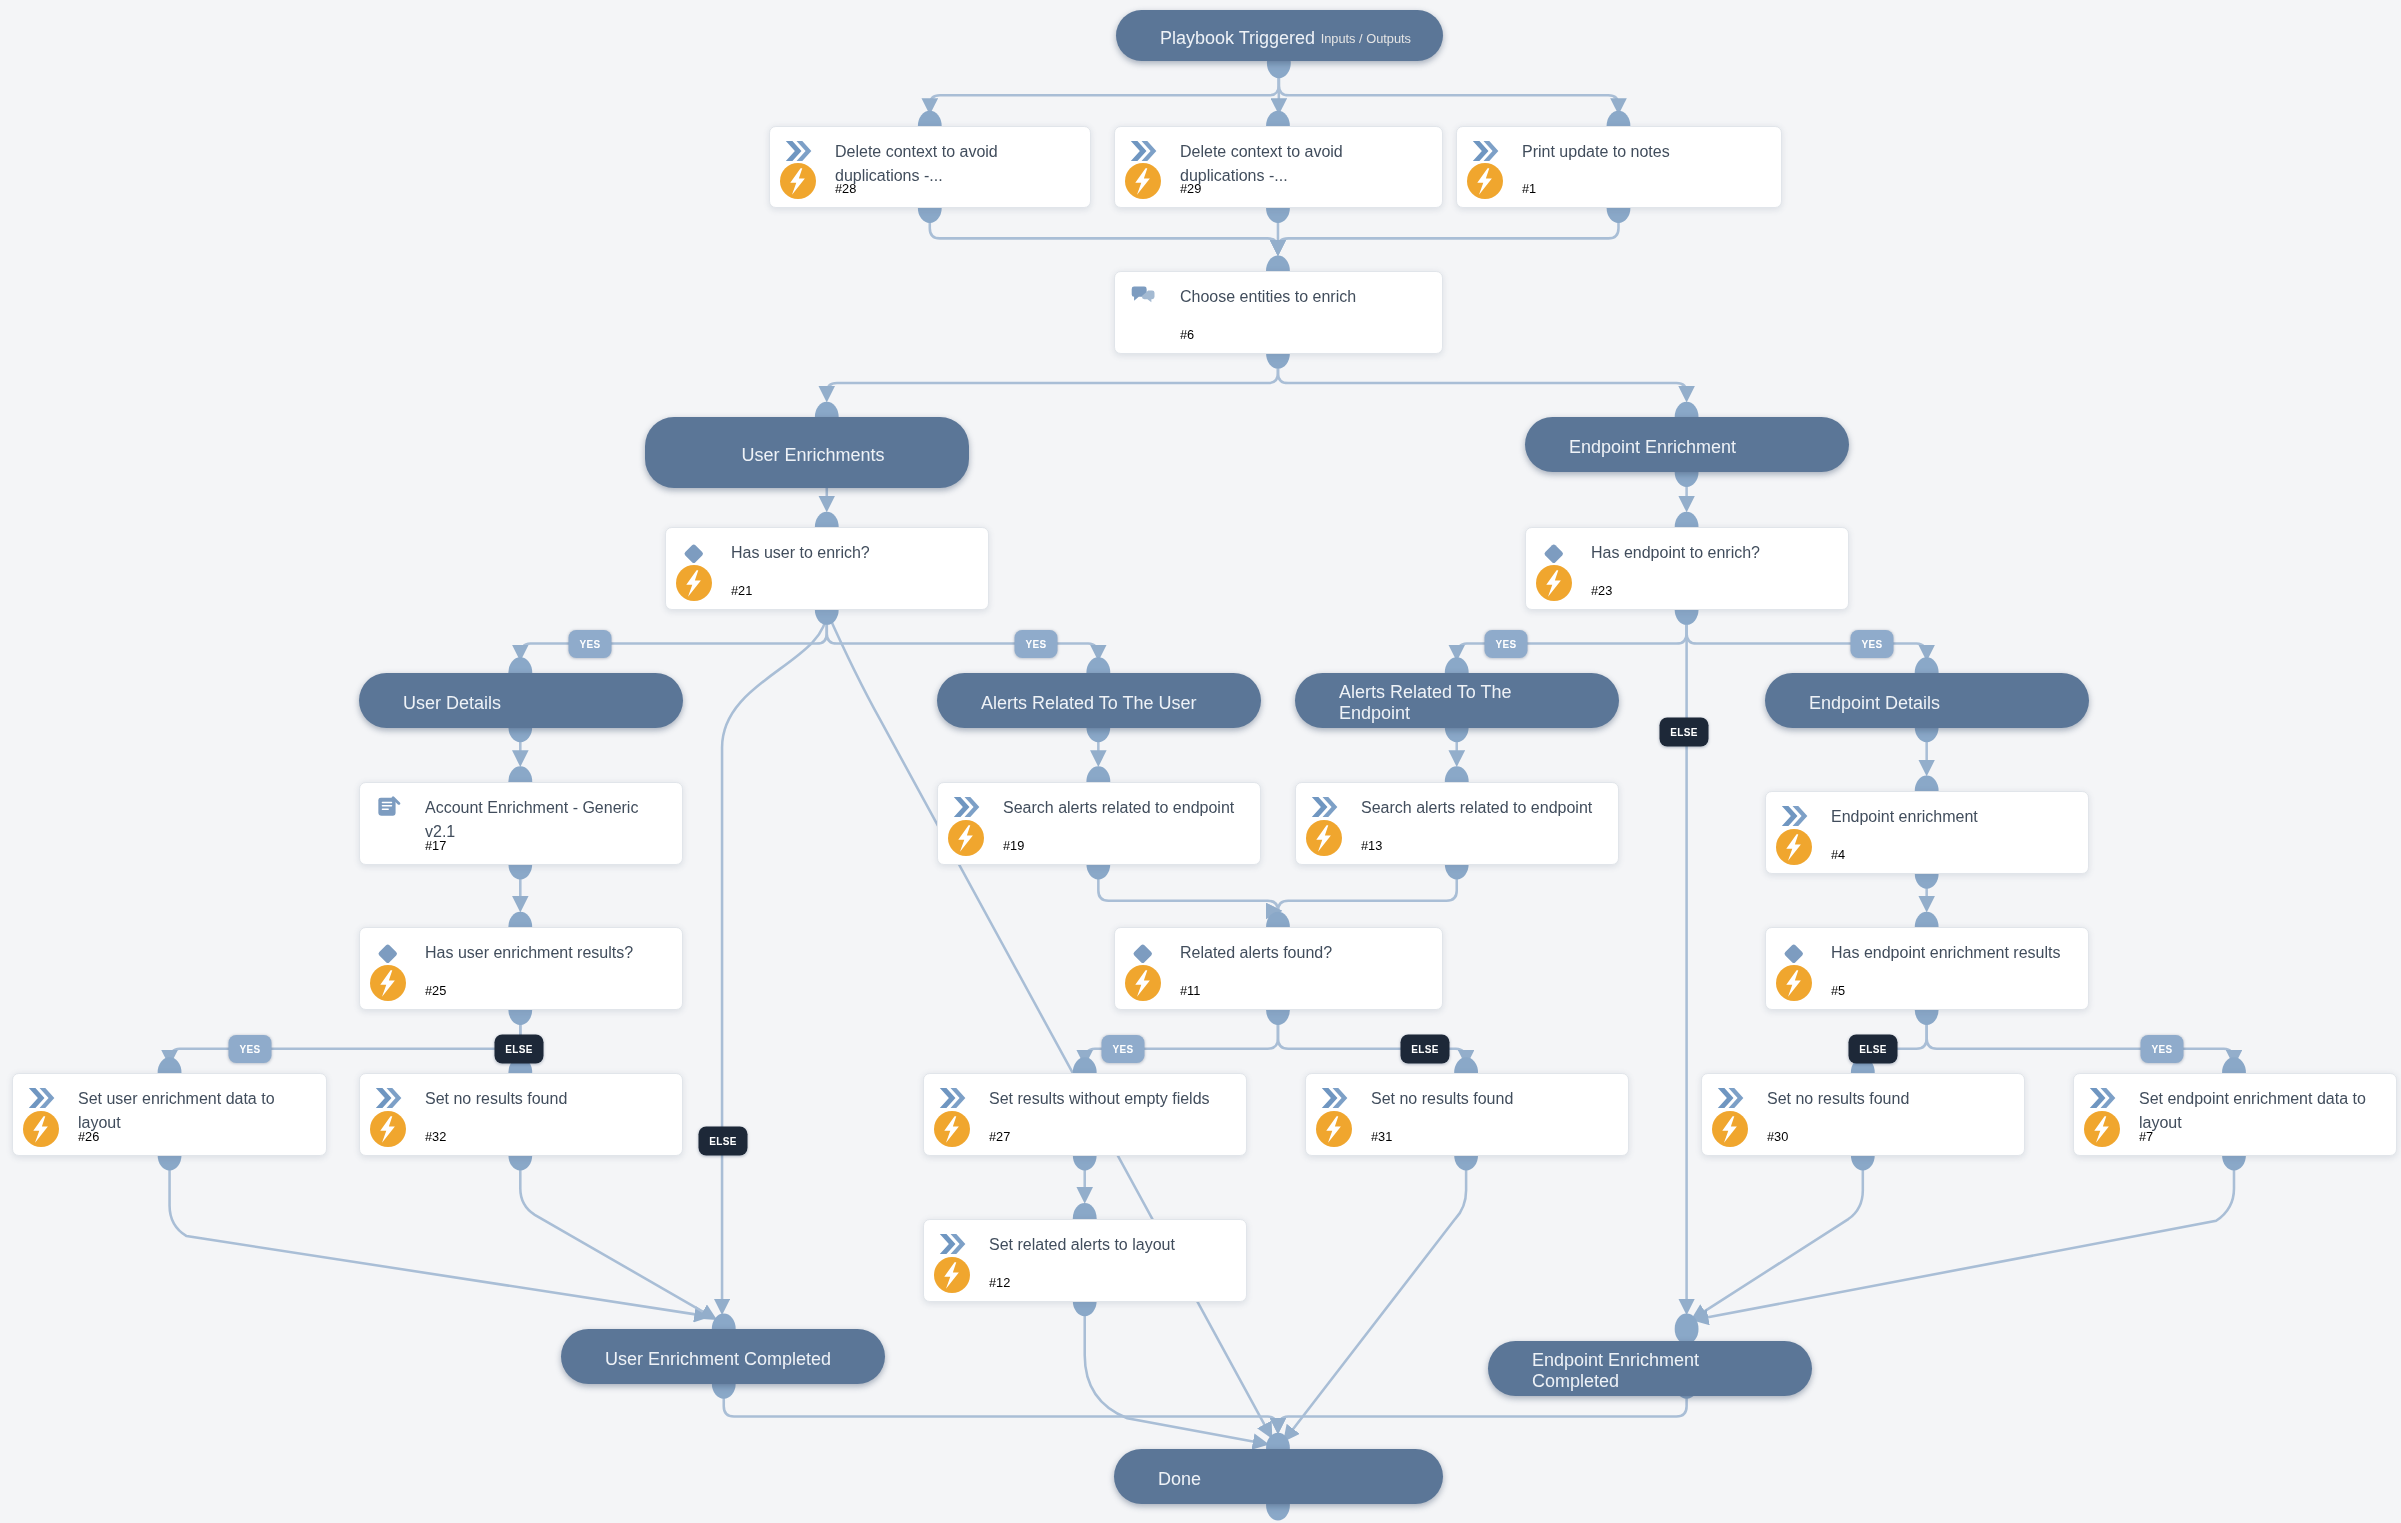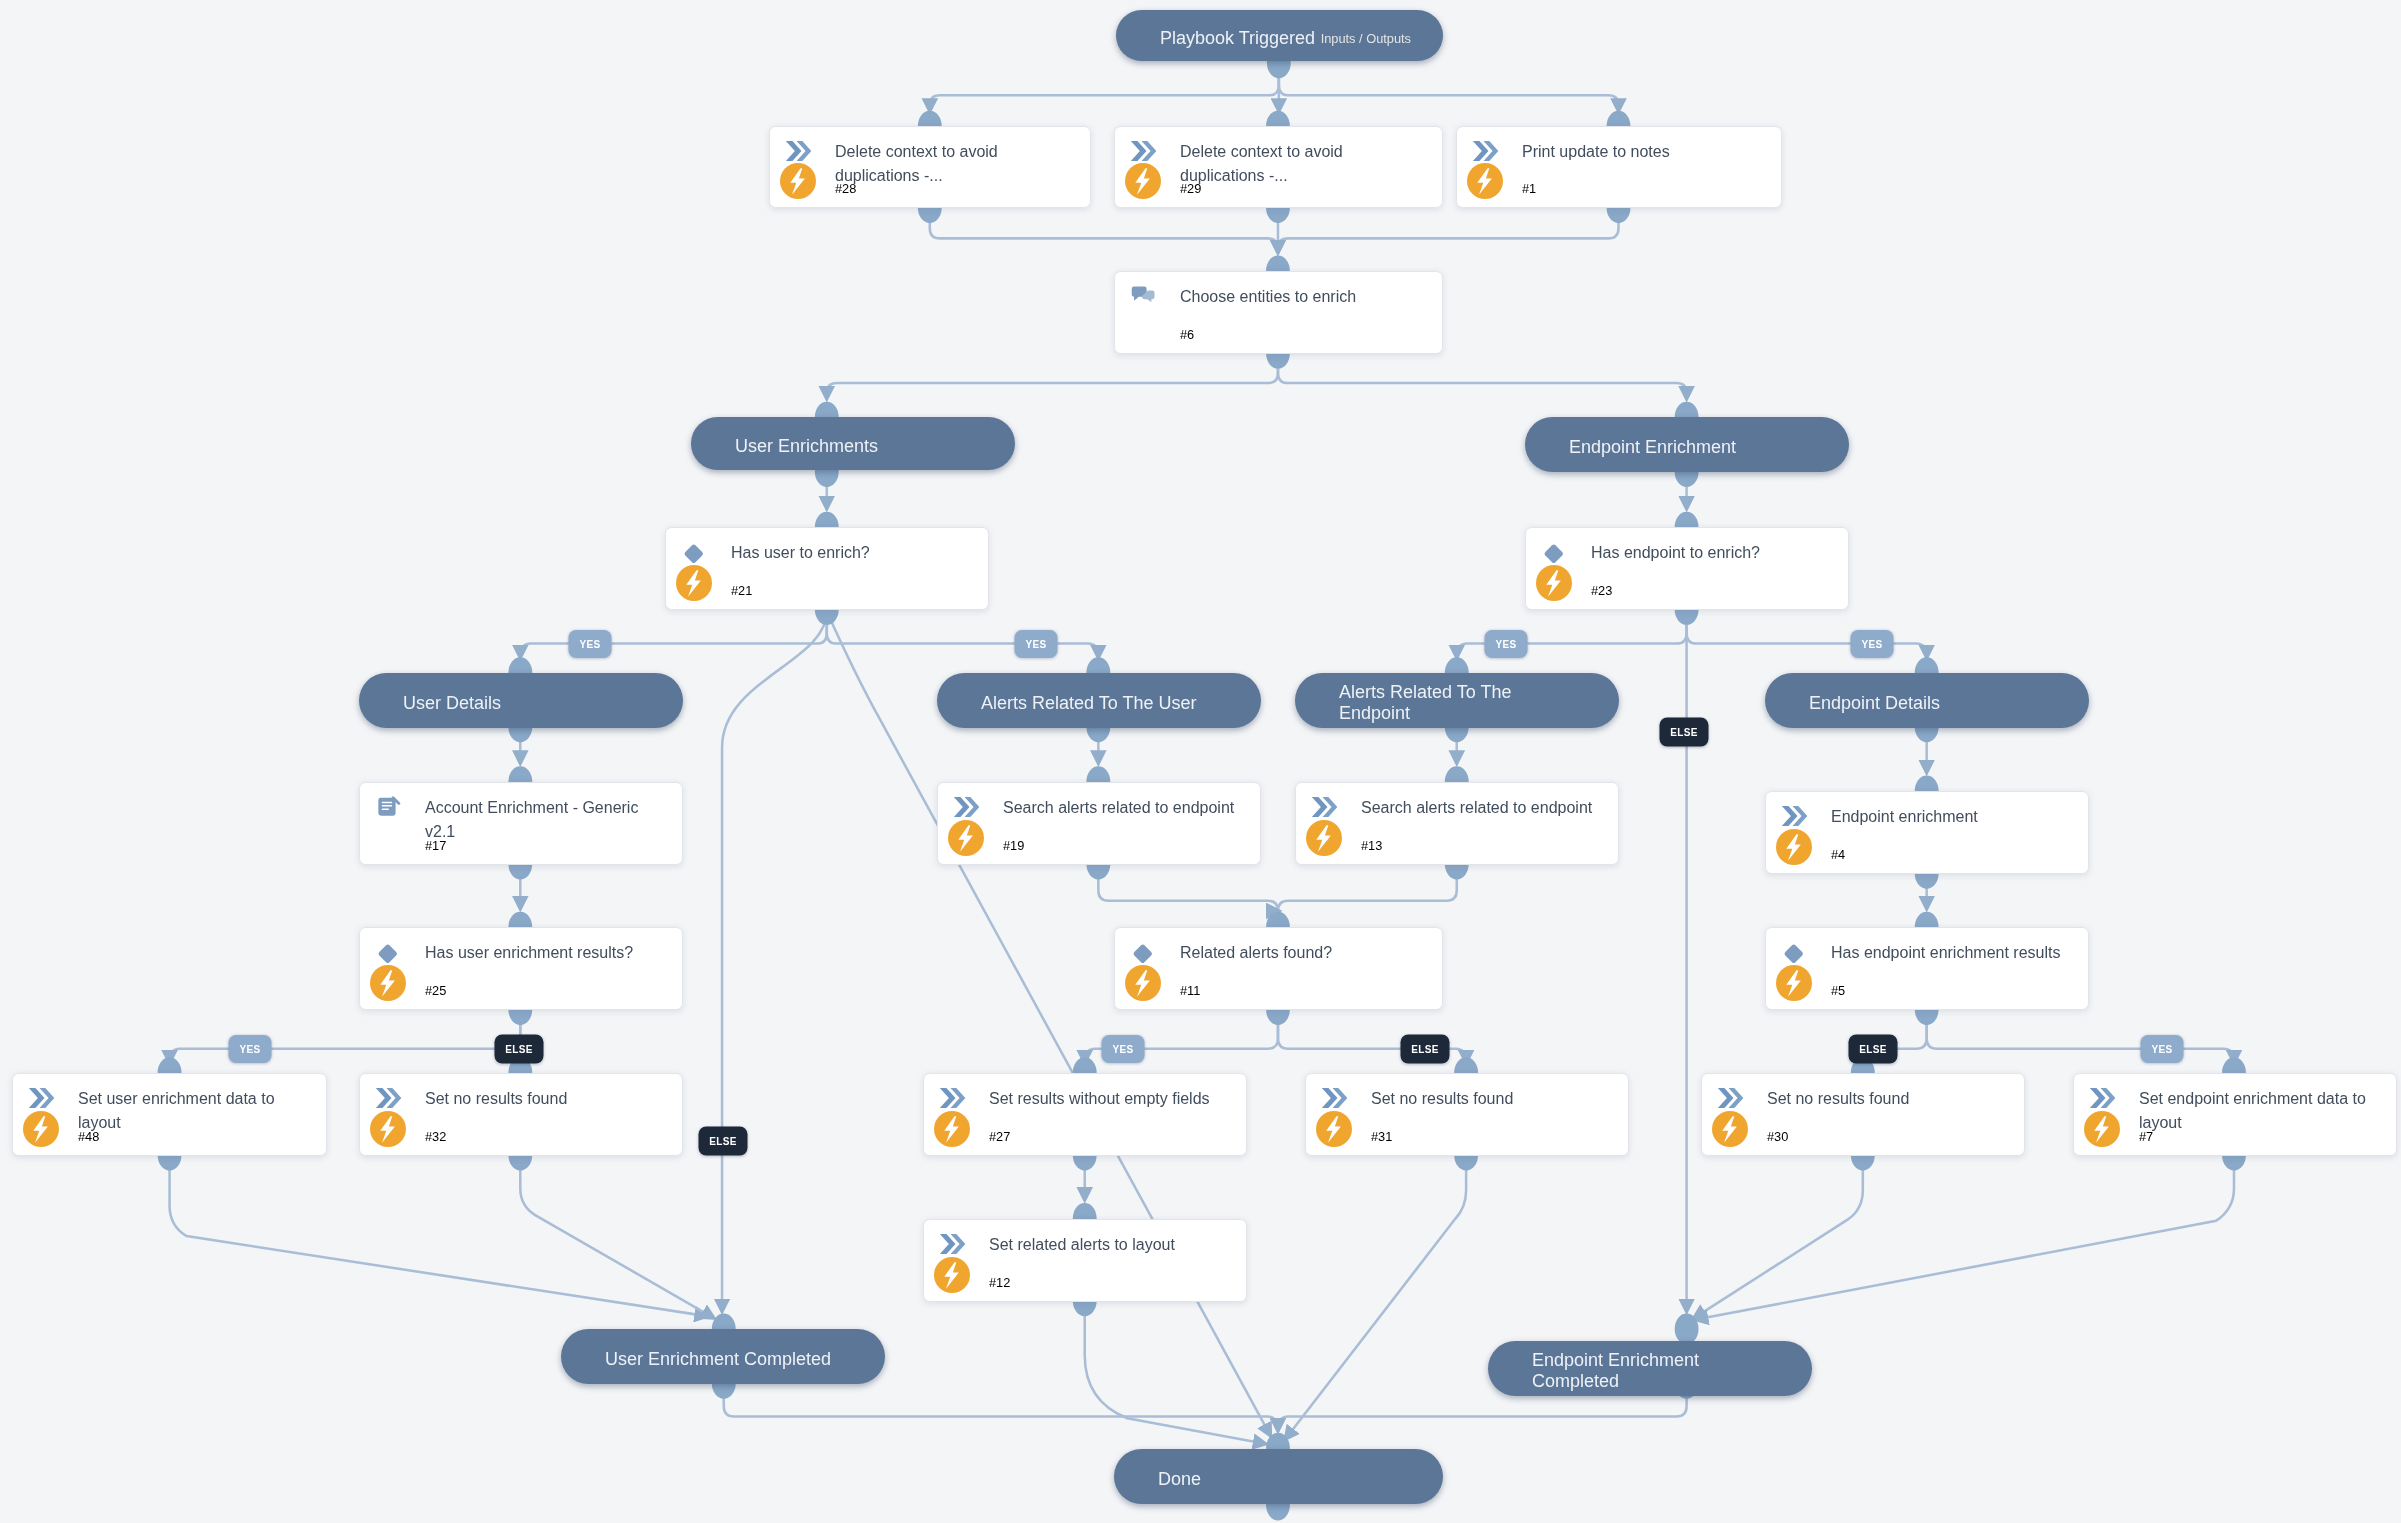--- a/index.html
+++ b/index.html
@@ -180,21 +180,21 @@
           </svg></span>
       </div>
       <div class="box" style="left: 1114px; top: 271px; width: 329px; height: 83px;">
         <span class="ticon"><svg viewBox="0 0 34 28" width="27" height="22">
             <path d="M2 5 q0 -3 3 -3 h13 q3 0 3 3 v7 q0 3 -3 3 h-7 l-6 5 v-5 h-0 q-3 0 -3 -3 z" fill="#7d9cc0"></path>
             <path d="M23 7 h5 q3 0 3 3 v5 q0 3 -3 3 h-1 v4 l-5 -4 h-4 q-3 0 -3 -3 v-1" fill="#a4bad2"></path>
           </svg></span>
         <span class="title">Choose entities to enrich</span>
         <span class="num">#6</span>
       </div>
-      <div class="pill" style="left: 691px; top: 417px; width: 324px; height: 53px;">
+      <div class="pill" style="left: 645px; top: 417px; width: 324px; height: 71px; justify-content: center;">
         <span>User Enrichments</span>
       </div>
       <div class="pill" style="left: 1525px; top: 417px; width: 324px; height: 55px;">
         <span>Endpoint Enrichment</span>
       </div>
       <div class="box" style="left: 665px; top: 527px; width: 324px; height: 83px;">
         <span class="ticon"><svg viewBox="0 0 32 32" width="25.5" height="25.5">
             <rect x="7" y="7" width="18" height="18" rx="3" transform="rotate(45 16 16)" fill="#7d9cc0"></rect>
           </svg></span>
         <span class="title">Has user to enrich?</span>
@@ -305,21 +305,21 @@
             <path d="M24 6 L12 23 h7 L14 37 L29 18 h-7 L26 6 Z" fill="#ffffff"></path>
           </svg></span>
       </div>
       <div class="box" style="left: 12px; top: 1073px; width: 315px; height: 83px;">
         <span class="ticon"><svg viewBox="0 0 34 26" width="28" height="22">
             <path d="M1 1 h8 l11 12 -11 12 h-8 l11 -12 z" fill="#6f96c1"></path>
             <path d="M14 1 h7 l11 12 -11 12 h-7 l11 -12 z" fill="#6f96c1" opacity=".9"></path>
           </svg></span>
         <span class="title">Set user enrichment data to
 layout</span>
-        <span class="num">#48</span>
+        <span class="num">#26</span>
         <span class="bolt"><svg viewBox="0 0 42 42" width="36" height="36">
             <circle cx="21" cy="21" r="21" fill="#f0a62e"></circle>
             <path d="M24 6 L12 23 h7 L14 37 L29 18 h-7 L26 6 Z" fill="#ffffff"></path>
           </svg></span>
       </div>
       <div class="box" style="left: 359px; top: 1073px; width: 324px; height: 83px;">
         <span class="ticon"><svg viewBox="0 0 34 26" width="28" height="22">
             <path d="M1 1 h8 l11 12 -11 12 h-8 l11 -12 z" fill="#6f96c1"></path>
             <path d="M14 1 h7 l11 12 -11 12 h-7 l11 -12 z" fill="#6f96c1" opacity=".9"></path>
           </svg></span>

